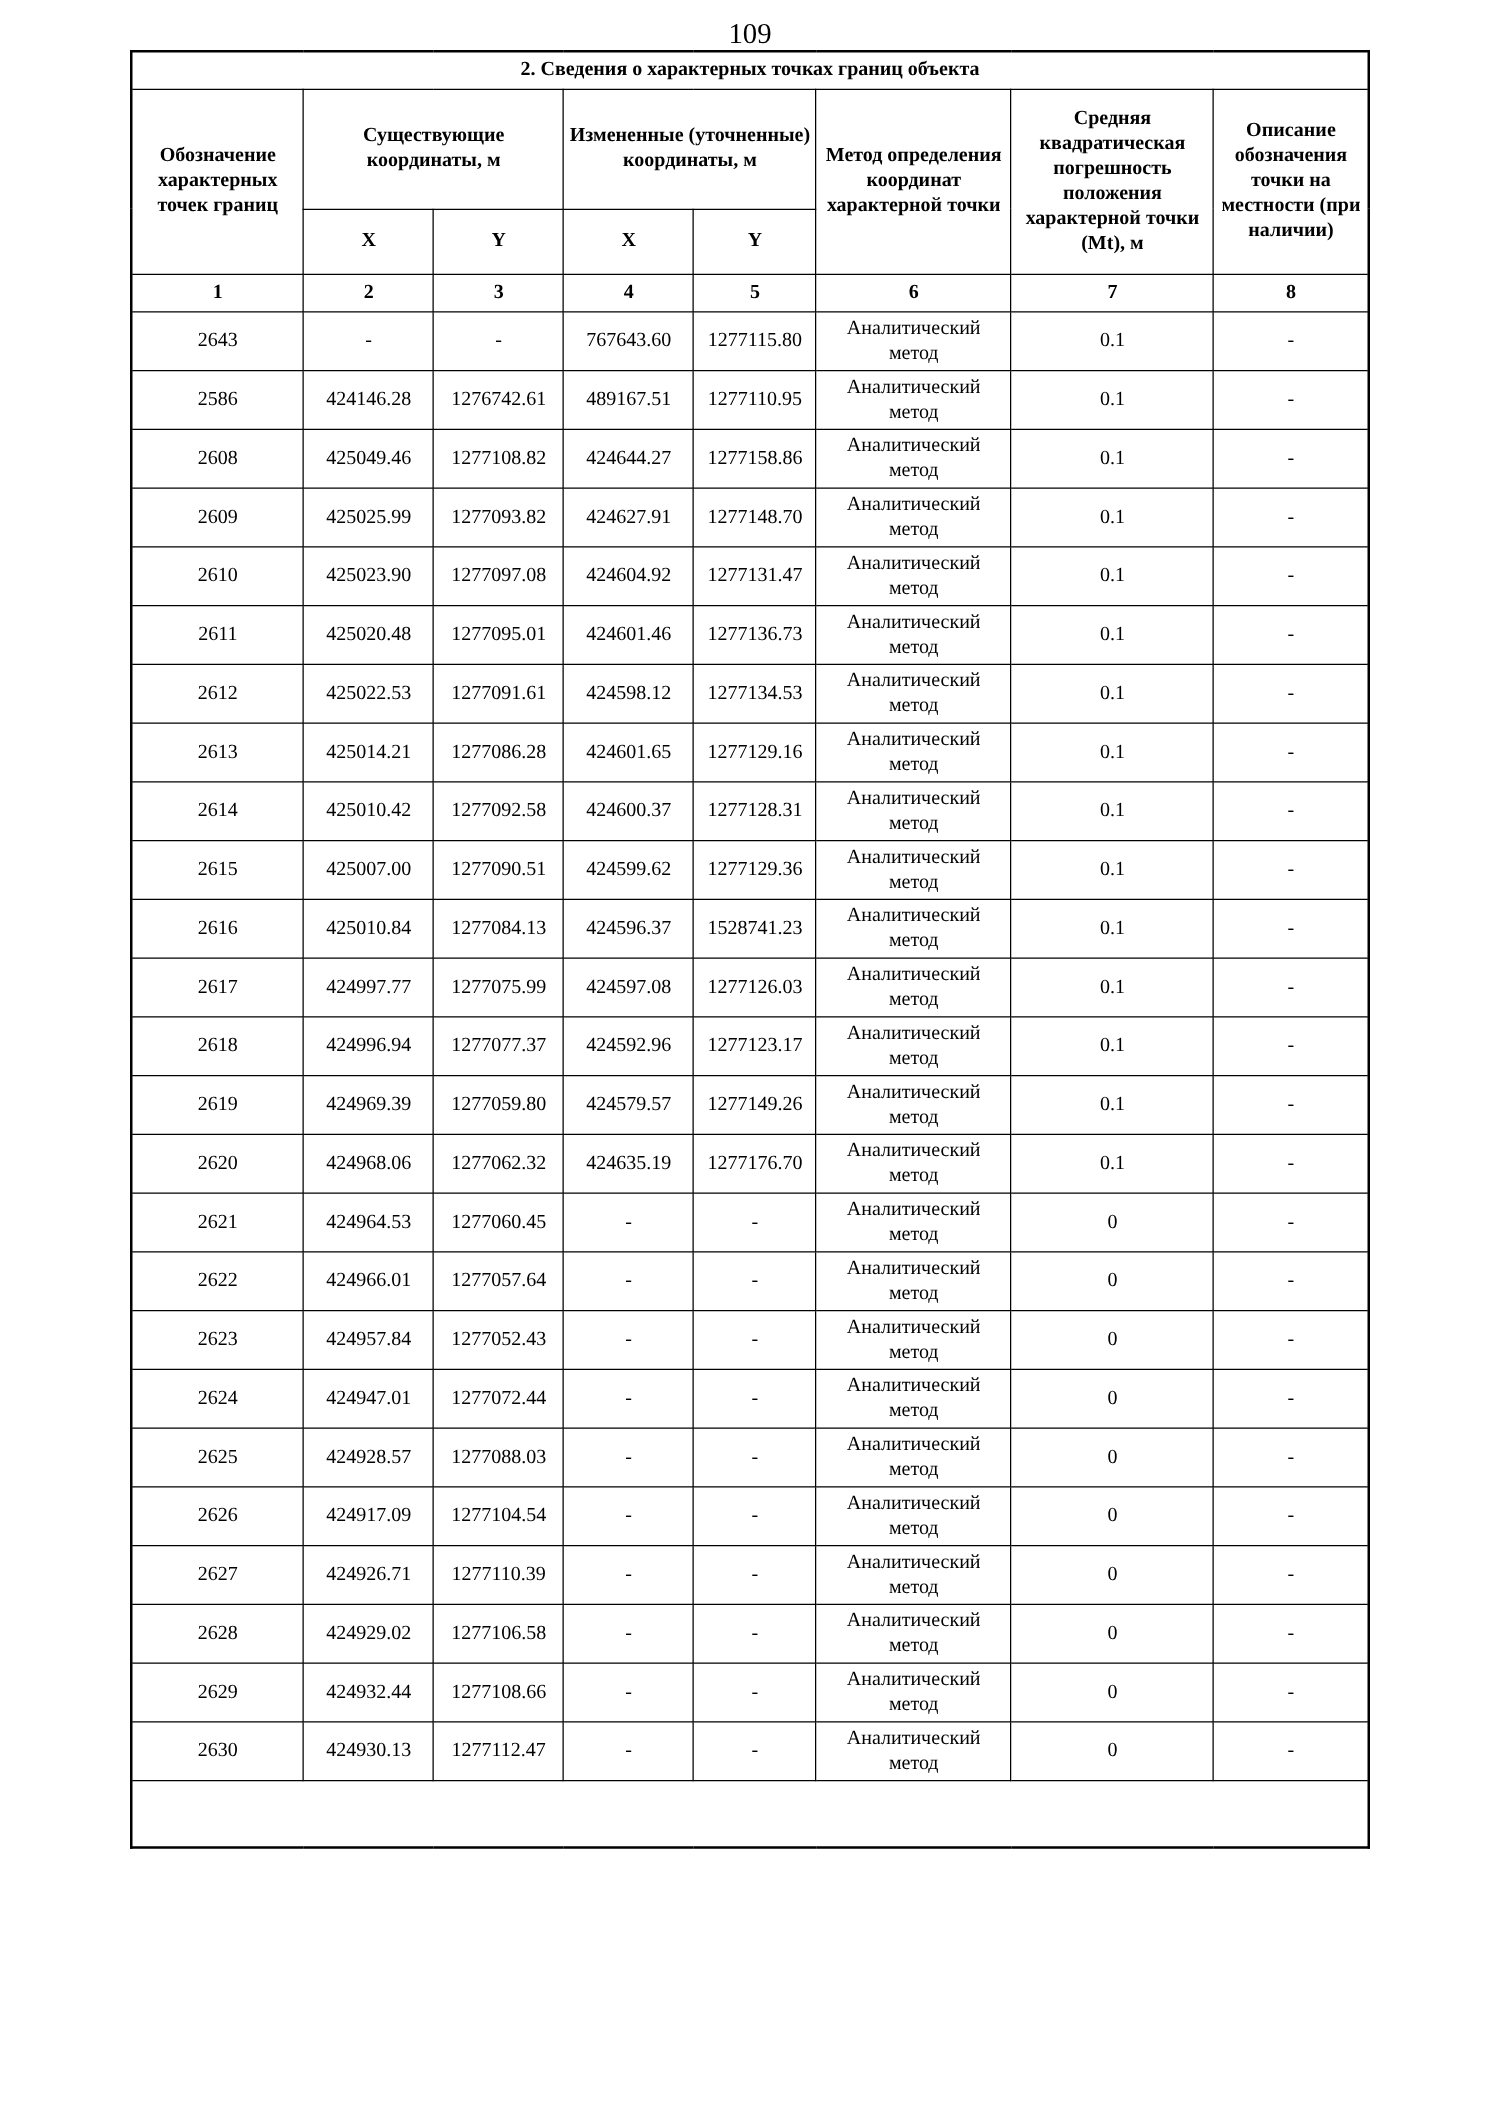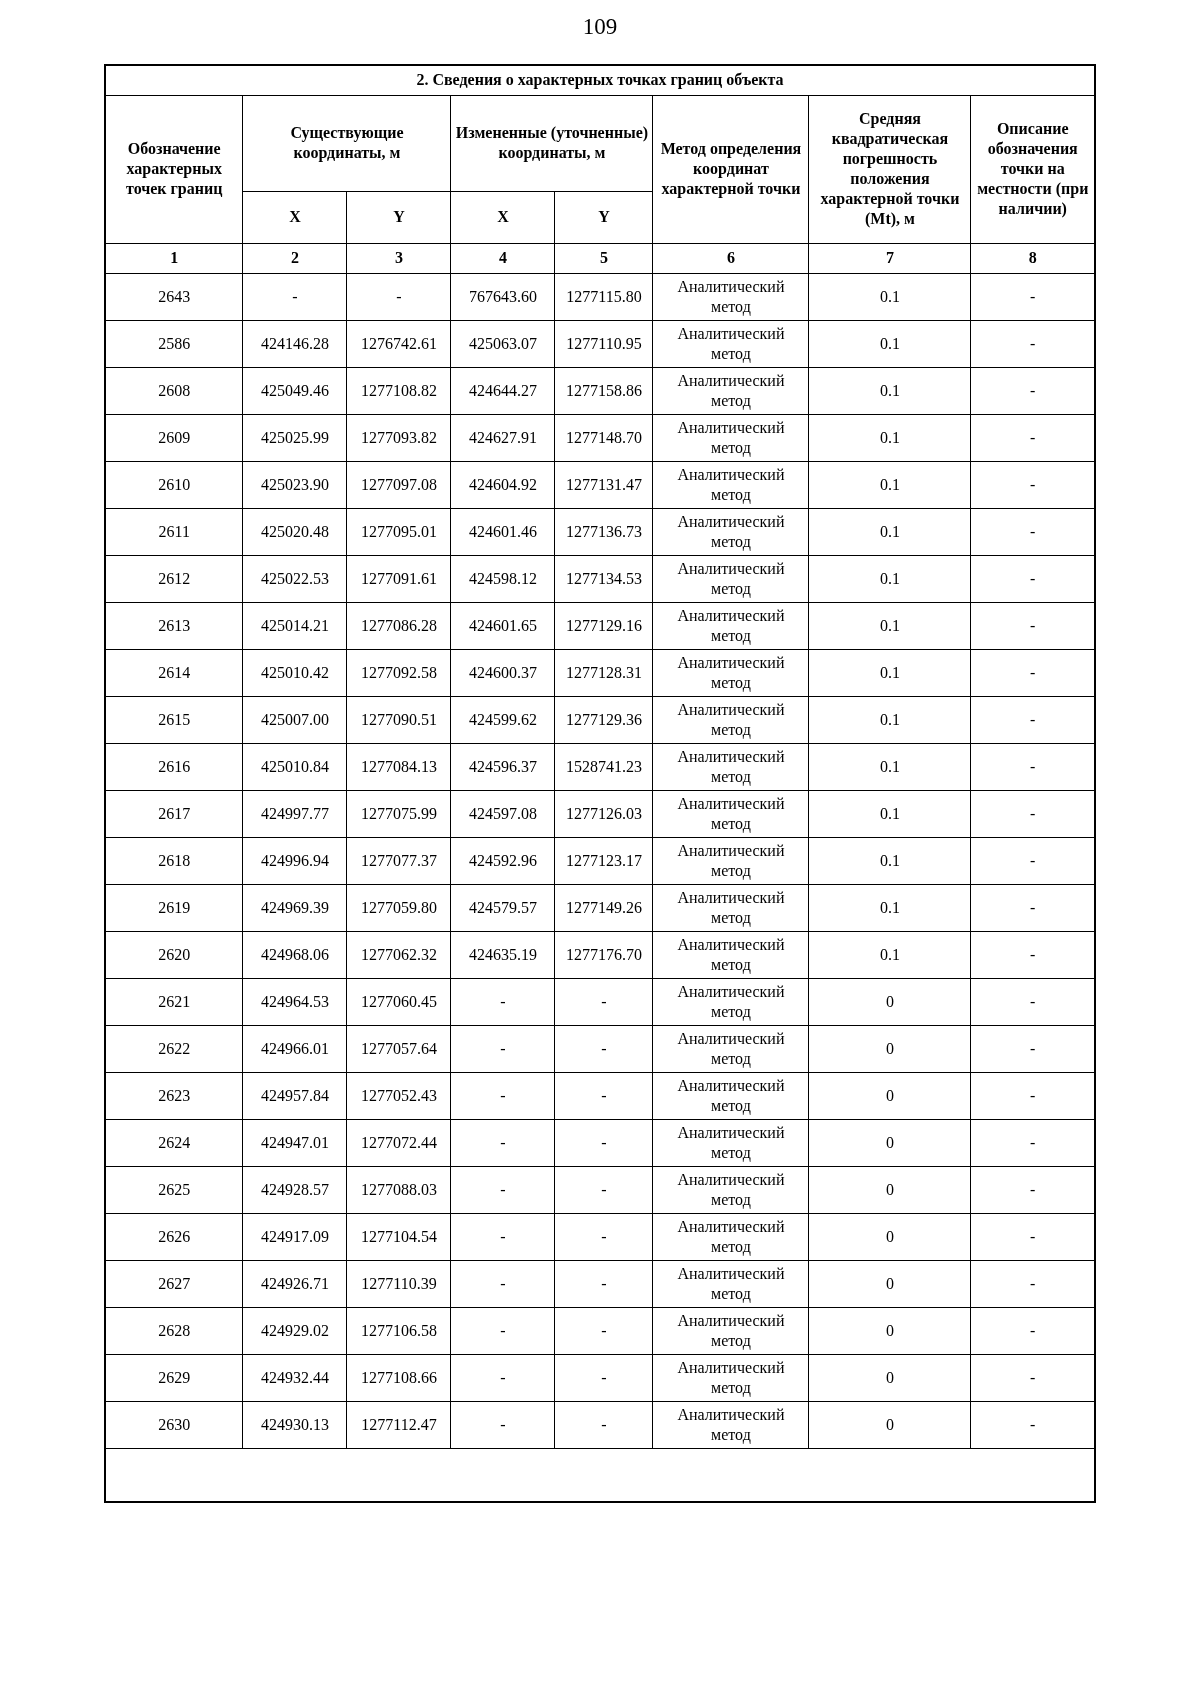--- a/index.html
+++ b/index.html
@@ -13,21 +13,21 @@
     background: #ffffff;
     font-family: "Liberation Serif", "DejaVu Serif", serif;
     color: #000000;
     position: relative;
     box-sizing: border-box;
   }
   .page-number {
     text-align: center;
     font-size: 23px;
     padding-top: 14px;
-    padding-bottom: 24px;
+    padding-bottom: 0;
   }
   table.points-table {
     border-collapse: collapse;
     table-layout: fixed;
     width: 990px;
     margin: 0 auto;
     border: 2px solid #000000;
   }
   table.points-table td,
   table.points-table th {
@@ -134,21 +134,21 @@
           <td>767643.60</td>
           <td>1277115.80</td>
           <td class="method-cell">Аналитический метод</td>
           <td>0.1</td>
           <td>-</td>
         </tr>
         <tr>
           <td>2586</td>
           <td>424146.28</td>
           <td>1276742.61</td>
-          <td>425063.07</td>
+          <td>489167.51</td>
           <td>1277110.95</td>
           <td class="method-cell">Аналитический метод</td>
           <td>0.1</td>
           <td>-</td>
         </tr>
         <tr>
           <td>2608</td>
           <td>425049.46</td>
           <td>1277108.82</td>
           <td>424644.27</td>

